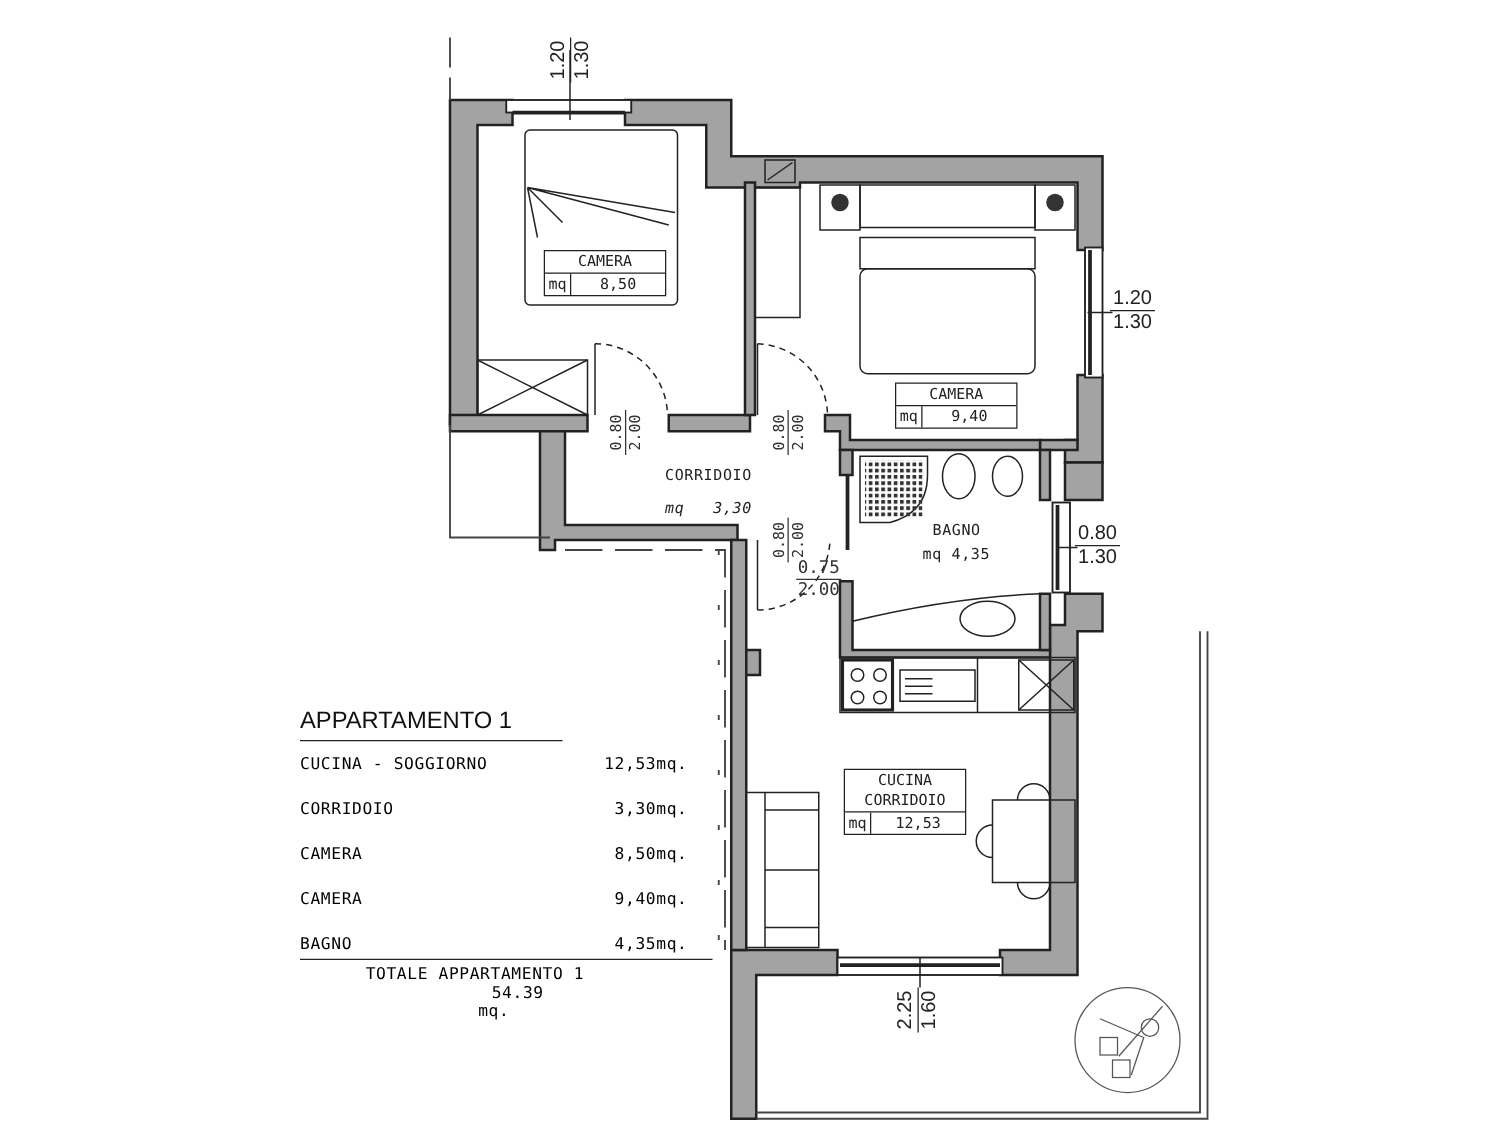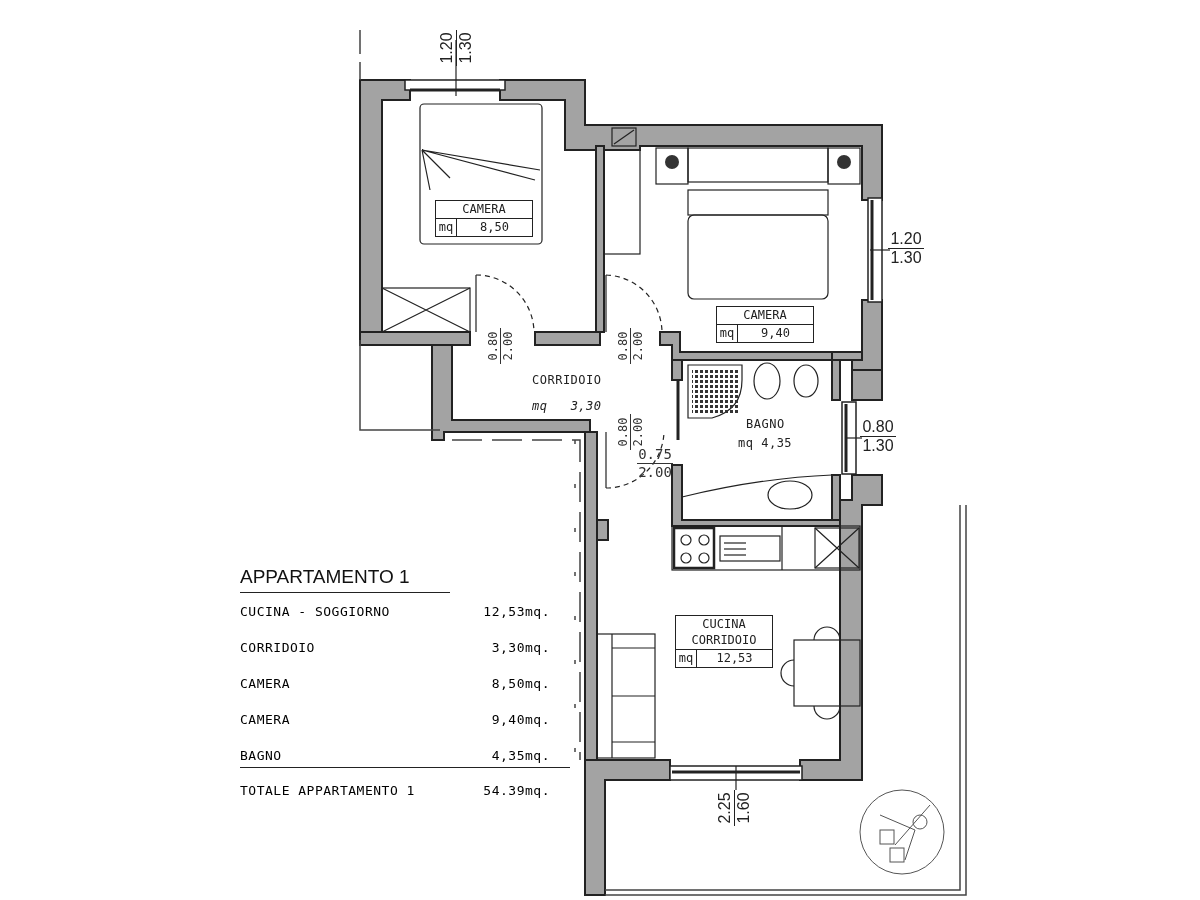--- a/index.html
+++ b/index.html
@@ -15,21 +15,21 @@
   .dim .top{border-bottom:1px solid #222;}
   .rot{transform:rotate(-90deg);transform-origin:left top;}
   .sdim{position:absolute;font-family:"DejaVu Sans Mono",monospace;font-size:12px;color:#333;line-height:14px;text-align:center;}
   .sdim .top{border-bottom:1px solid #333;}
   #summary{position:absolute;left:240px;top:566px;width:330px;}
   #summary .title{font-family:"Liberation Sans",sans-serif;font-size:19px;color:#111;padding-bottom:4px;border-bottom:1px solid #222;width:210px;}
   #summary .row{display:flex;font-family:"DejaVu Sans Mono",monospace;font-size:13px;color:#000000;height:36px;align-items:center;letter-spacing:0.5px;}
   #summary .row .n{width:225px;}
   #summary .row .a{width:60px;text-align:right;}
   #summary .row .m{width:45px;}
-  #summary .tot{border-top:1px solid #222;margin-top:-6px;padding-top:4px;}
+  #summary .tot{border-top:1px solid #222;margin-top:-6px;padding-top:4px;flex-direction:column;}
 </style>
 </head>
 <body>
 
 <svg width="1200" height="900" viewBox="0 0 1200 900">
   <g fill="#a3a3a3" stroke="#222" stroke-width="2">
 
     <path d="M360,80 L410,80 L410,100 L382,100 L382,340 L360,340 Z"></path>
     <path d="M500,80 L585,80 L585,125 L640,125 L640,125 L882,125 L882,200 L862,200 L862,146 L640,146 L640,150 L565,150 L565,100 L500,100 Z"></path>
 

